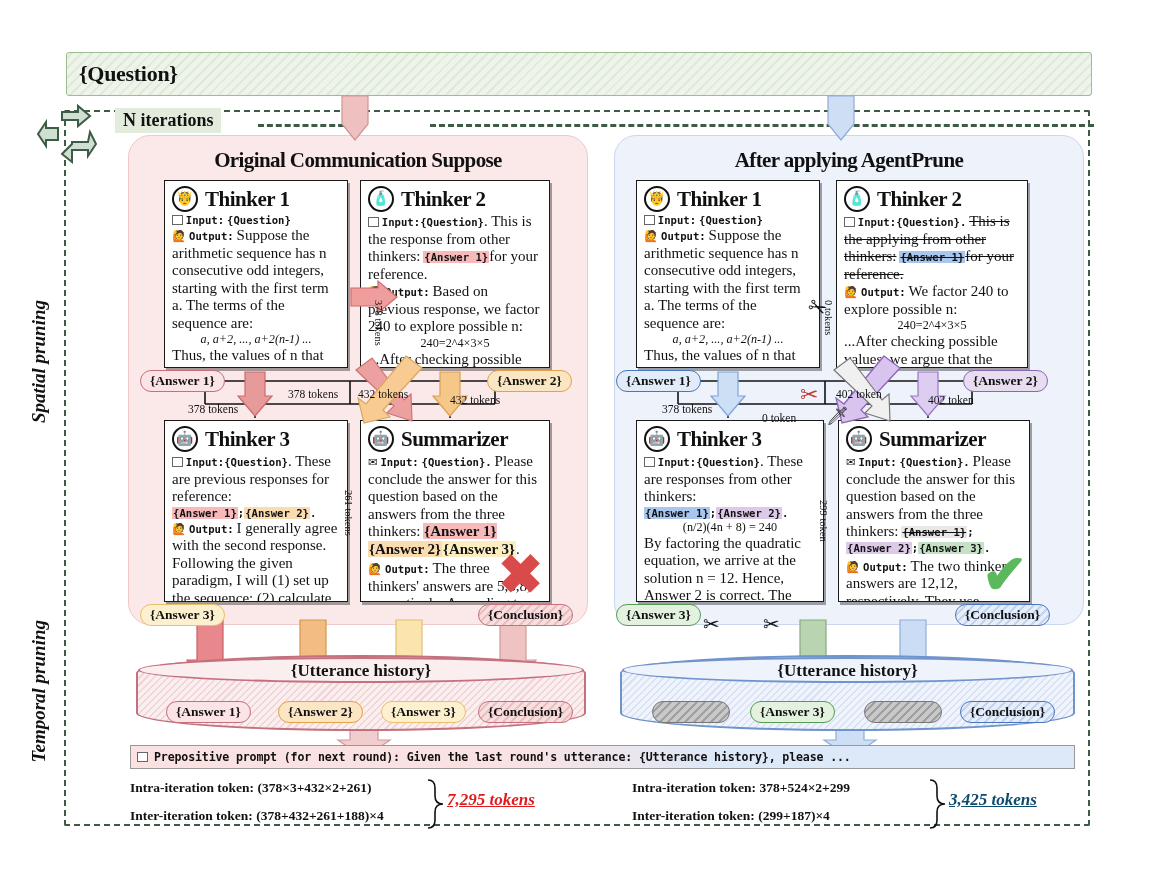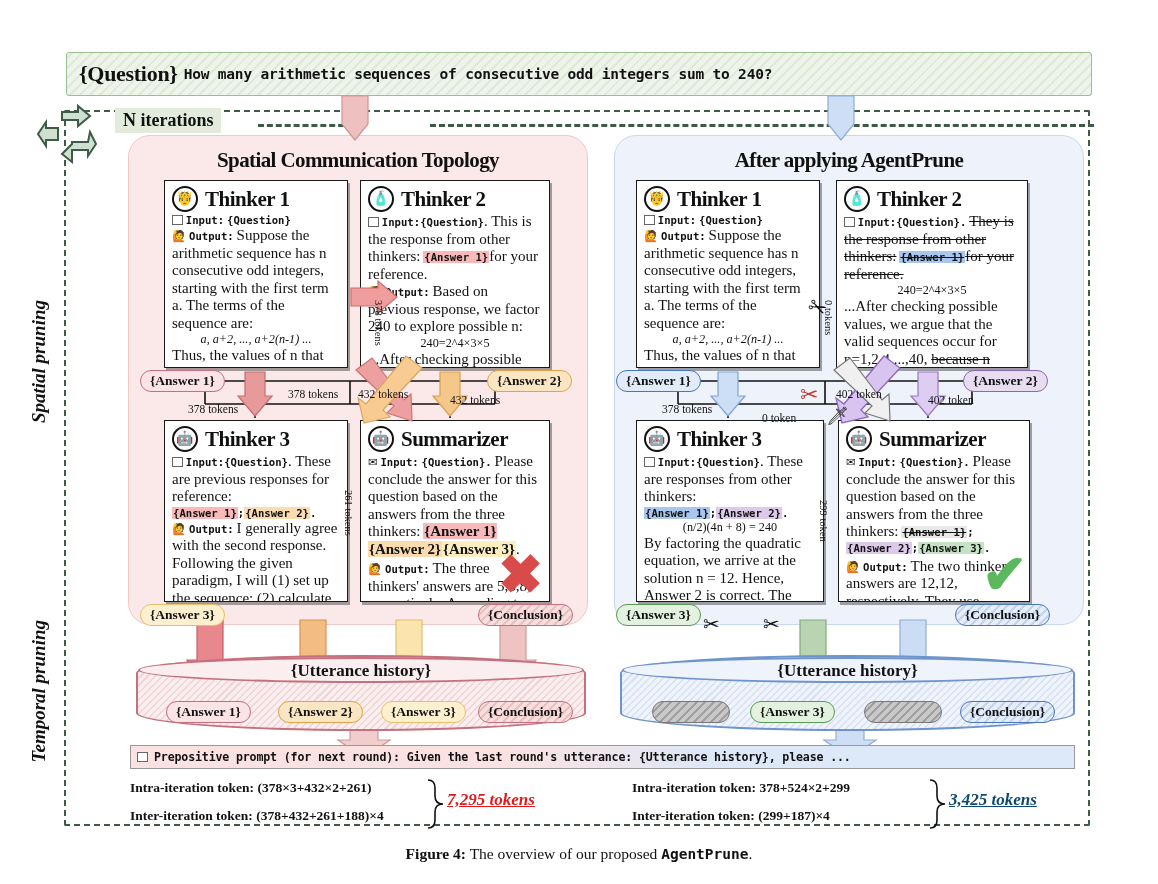--- a/index.html
+++ b/index.html
@@ -170,41 +170,40 @@
   .scissor { position:absolute; font-size:22px; z-index:8; }
   .bigmark { position:absolute; font-size:54px; font-weight:bold; z-index:9; line-height:1; }
 </style>
 </head>
 <body>
 
 <div class="fig">
 
   <div class="question-bar">
     <span class="q-tag">{Question}</span>
-    <span class="q-text">How many arithmetic sequences of consecutive odd integers sum to 240?</span>
   </div>
 
   <div class="outer-dash"></div>
   <div class="dash-right-1"></div>
   <div class="dash-right-2"></div>
 
   <svg class="recycle" viewBox="0 0 74 74">
     <g fill="#cfe0d2" stroke="#3d5b45" stroke-width="2">
       <path d="M14 44 L6 32 L14 20 L14 26 L26 26 L26 38 L14 38 Z"></path>
       <path d="M30 10 L46 10 L46 4 L58 14 L46 24 L46 18 L36 18 L30 18 Z"></path>
       <path d="M58 30 L64 42 L56 54 L56 48 L40 48 L40 60 L30 52 L40 42 L40 40 L56 40 Z"></path>
     </g>
   </svg>
   <div class="n-iter">N iterations</div>
 
   <div class="side-label" id="lbl-spatial">Spatial pruning</div>
   <div class="side-label" id="lbl-temporal">Temporal pruning</div>
 
   <div class="panel" id="panel-left">
-    <div class="panel-title">Spatial Communication Topology</div>
+    <div class="panel-title">Original Communication Suppose</div>
   </div>
   <div class="panel" id="panel-right">
     <div class="panel-title">After applying AgentPrune</div>
   </div>
 
   <div class="card" style="left:164px; top:180px; width:184px; height:188px;">
     <div class="card-head">
       <span class="avatar">🤴</span>
       <span class="card-title">Thinker 1</span>
     </div>
@@ -307,22 +306,27 @@
   </div>
 
   <div class="card" style="left:836px; top:180px; width:192px; height:188px;">
     <div class="card-head">
       <span class="avatar">🧴</span>
       <span class="card-title">Thinker 2</span>
     </div>
     <div class="row">
       <span class="mini-box" style="display:inline-block;vertical-align:-1px;"></span>
       <span class="mono">Input:</span><span class="mono">{Question}.</span>
-      <span class="serif strike">They is the response from other thinkers:</span>
+      <span class="serif strike">This is the applying from other thinkers:</span>
       <span class="mono tok-hl-b strike">{Answer 1}</span><span class="serif strike">for your reference.</span>
+    </div>
+    <div class="row">
+      <span>🙋</span>
+      <span class="mono">Output:</span>
+      <span class="serif">We factor 240 to explore possible n:</span>
     </div>
     <div class="center-eq">240=2^4×3×5</div>
     <div class="serif">
       <span>...After checking possible values, we argue that the valid sequences occur for n=1,2,4,...,40,</span>
       <span class="strike">because n should not be greater than 24.</span>
       <span>The answer is</span>
       <span class="ans-circle c-pur">12.</span>
     </div>
   </div>
 
@@ -515,19 +519,14 @@
   </div>
 
   <div class="sum-line" style="left:130px; top:780px;">Intra-iteration token: (378×3+432×2+261)</div>
   <div class="sum-line" style="left:130px; top:808px;">Inter-iteration token: (378+432+261+188)×4</div>
   <div class="sum-total" style="left:447px; top:790px; color:#e01b1b;">7,295 tokens</div>
 
   <div class="sum-line" style="left:632px; top:780px;">Intra-iteration token: 378+524×2+299</div>
   <div class="sum-line" style="left:632px; top:808px;">Inter-iteration token: (299+187)×4</div>
   <div class="sum-total" style="left:949px; top:790px; color:#0c4a6e;">3,425 tokens</div>
 
-  <div class="caption">
-    <b>Figure 4:</b>
-    <span>The overview of our proposed</span>
-    <span class="mono-c">AgentPrune</span><span>.</span>
-  </div>
 
 </div>
 
 </body></html>

